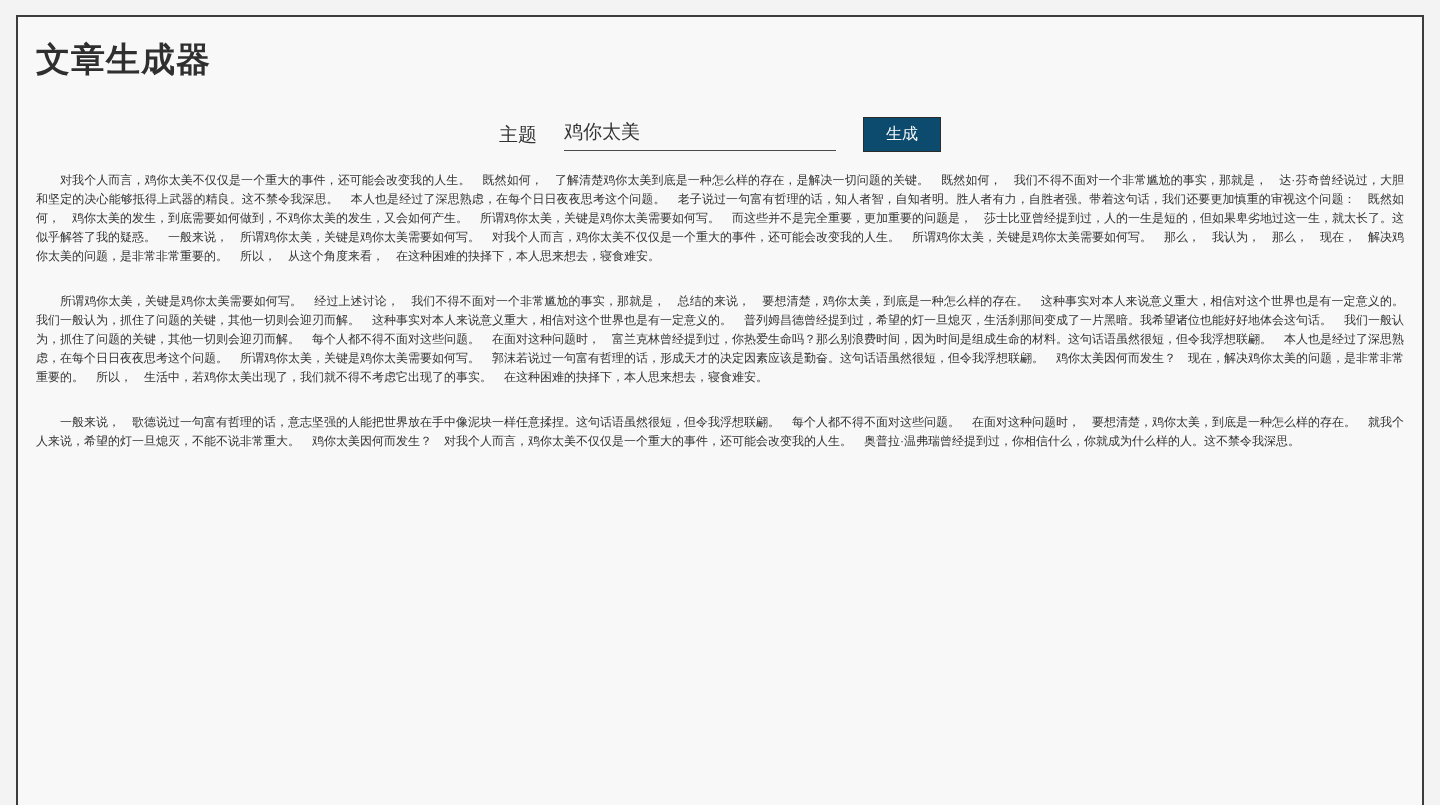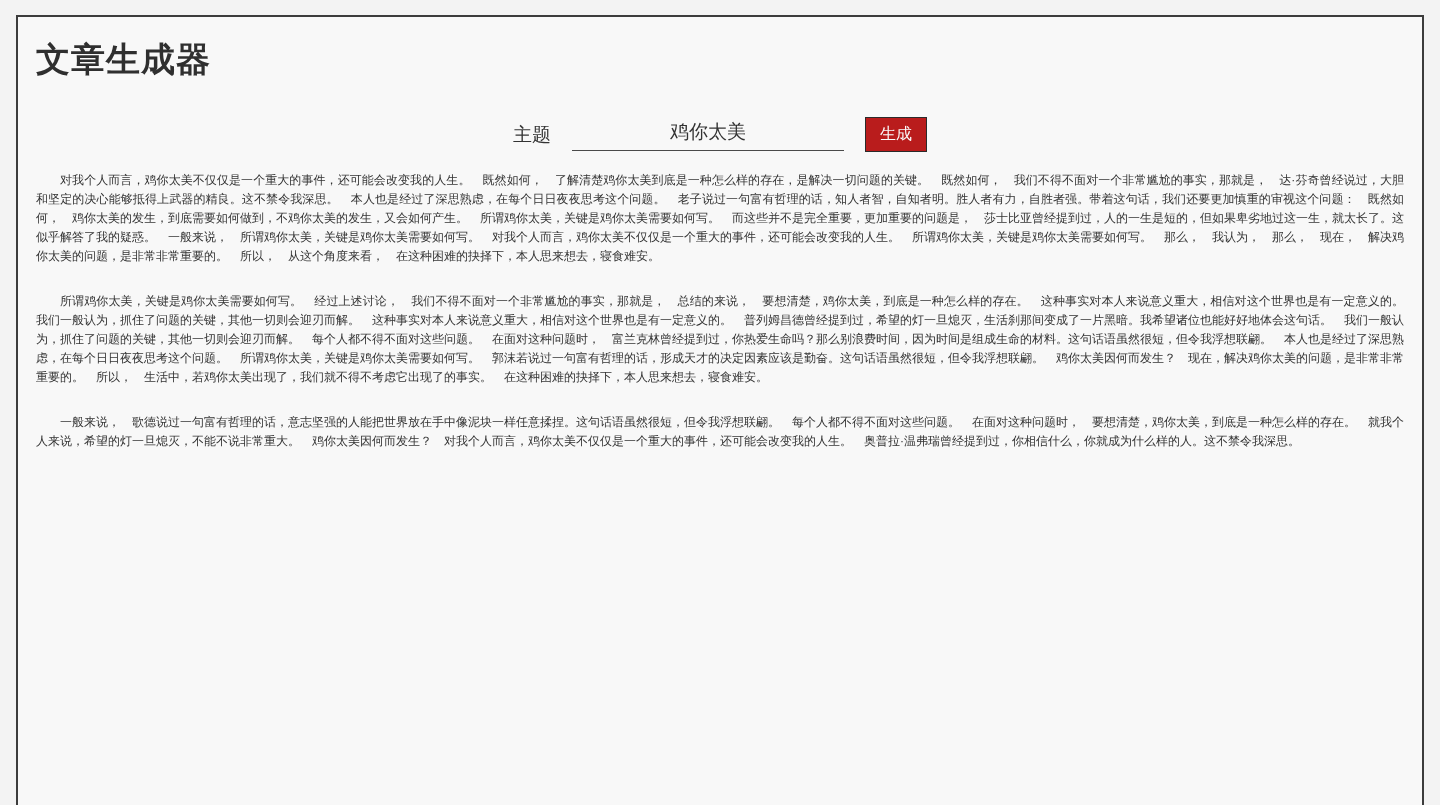--- a/index.html
+++ b/index.html
@@ -21,46 +21,45 @@
     text-align: left;
     font-size: 34px;
     font-weight: 700;
     color: #2f2f2f;
     letter-spacing: 1px;
   }
   .topic-form {
     display: flex;
     justify-content: center;
     align-items: center;
-    gap: 21px;
+    gap: 27px;
     margin-bottom: 19px;
     margin-top: 34px;
   }
   .topic-label {
     font-size: 19px;
     color: #333;
   }
   .topic-input {
     width: 272px;
     border: none;
     border-bottom: 1px solid #4a4a4a;
     background: transparent;
-    text-align: center;
     font-size: 19px;
     color: #333;
     padding: 3px 0 7px 0;
     outline: none;
     font-family: "Liberation Sans", "DejaVu Sans", sans-serif;
   }
   .generate-button {
-    background: #b91c1c;
+    background: #0c4a6e;
     color: #fafafa;
     border: 1px solid #2b2b2b;
     font-size: 16px;
-    padding: 6px 14px;
+    padding: 6px 22px;
     cursor: pointer;
     font-family: "Liberation Sans", "DejaVu Sans", sans-serif;
   }
   .article {
     color: #333;
     font-size: 12px;
     line-height: 1.585;
     text-align: justify;
   }
   .article p {

